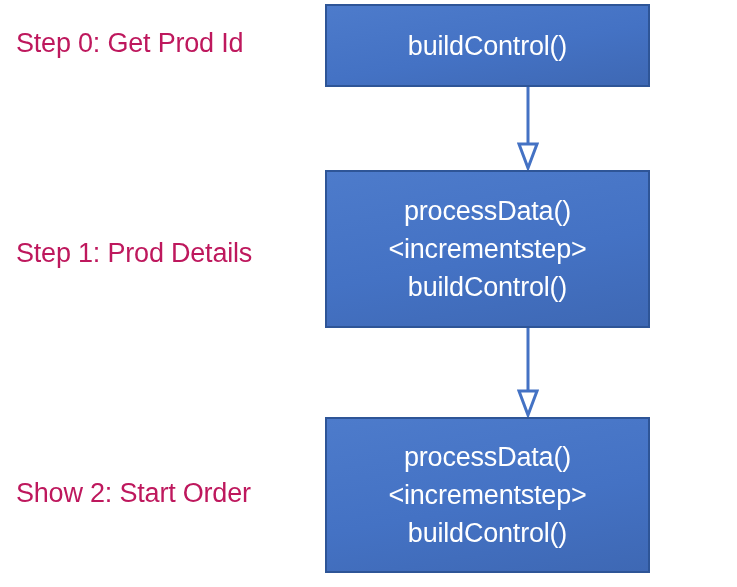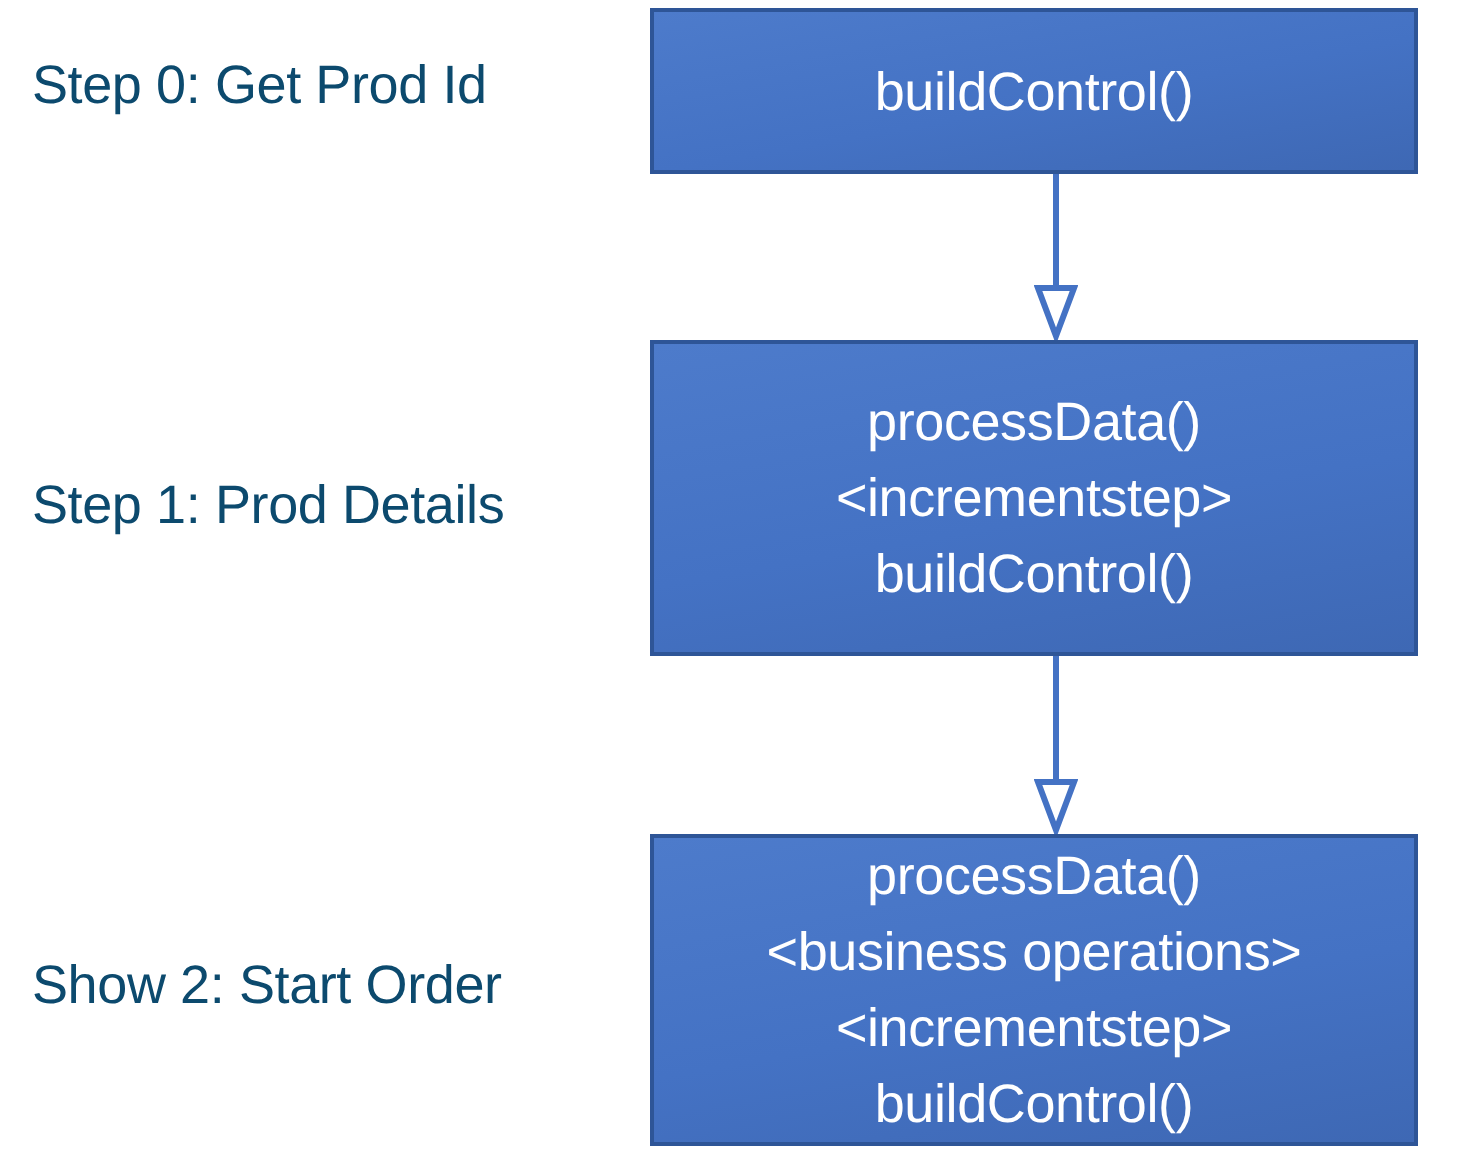--- a/index.html
+++ b/index.html
@@ -13,32 +13,32 @@
     height: 587px;
     background: #ffffff;
     font-family: "Liberation Sans", sans-serif;
     overflow: hidden;
   }
   .step-label {
     position: absolute;
     left: 16px;
     transform: translateY(-50%);
     font-size: 27px;
-    color: #0c4a6e;
+    color: #be185d;
     white-space: nowrap;
     letter-spacing: -0.2px;
   }
   .lbl0 { top: 43px; }
   .lbl1 { top: 253px; }
   .lbl2 { top: 493px; }
 
   .flow-box {
     position: absolute;
     left: 325px;
-    width: 384px;
+    width: 325px;
     box-sizing: border-box;
     border: 2px solid #2E5597;
     background: linear-gradient(170deg, #4d7bcb 0%, #4472c4 55%, #3e68b4 100%);
     display: flex;
     flex-direction: column;
     align-items: center;
     justify-content: center;
     color: #ffffff;
     font-size: 27px;
     text-align: center;
@@ -107,18 +107,17 @@
 
   <div class="connector conn1">
     <div class="line"></div>
     <svg class="head" viewBox="0 0 22 28" xmlns="http://www.w3.org/2000/svg">
       <path d="M2,2 L20,2 L11,26 Z" fill="#ffffff" stroke="#4472C4" stroke-width="3" stroke-linejoin="miter"></path>
     </svg>
   </div>
 
   <div class="flow-box box2">
     <div class="box-line">processData()</div>
-    <div class="box-line">&lt;business operations&gt;</div>
     <div class="box-line">&lt;incrementstep&gt;</div>
     <div class="box-line">buildControl()</div>
   </div>
 
 </div>
 
 </body></html>

